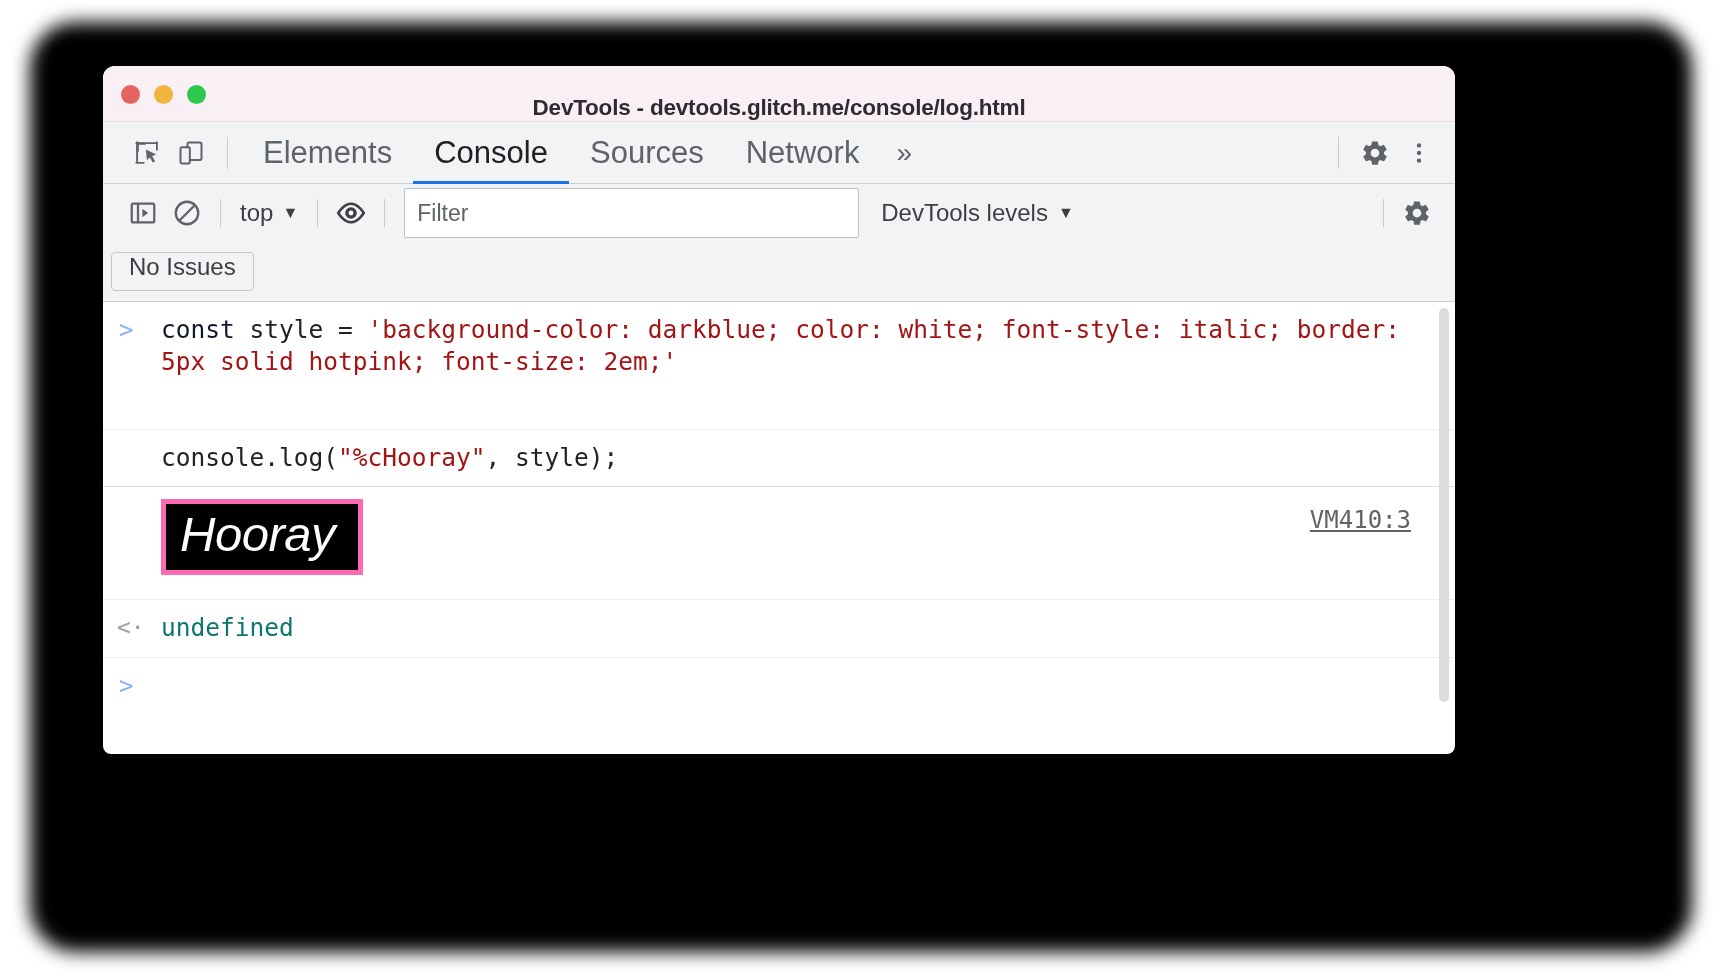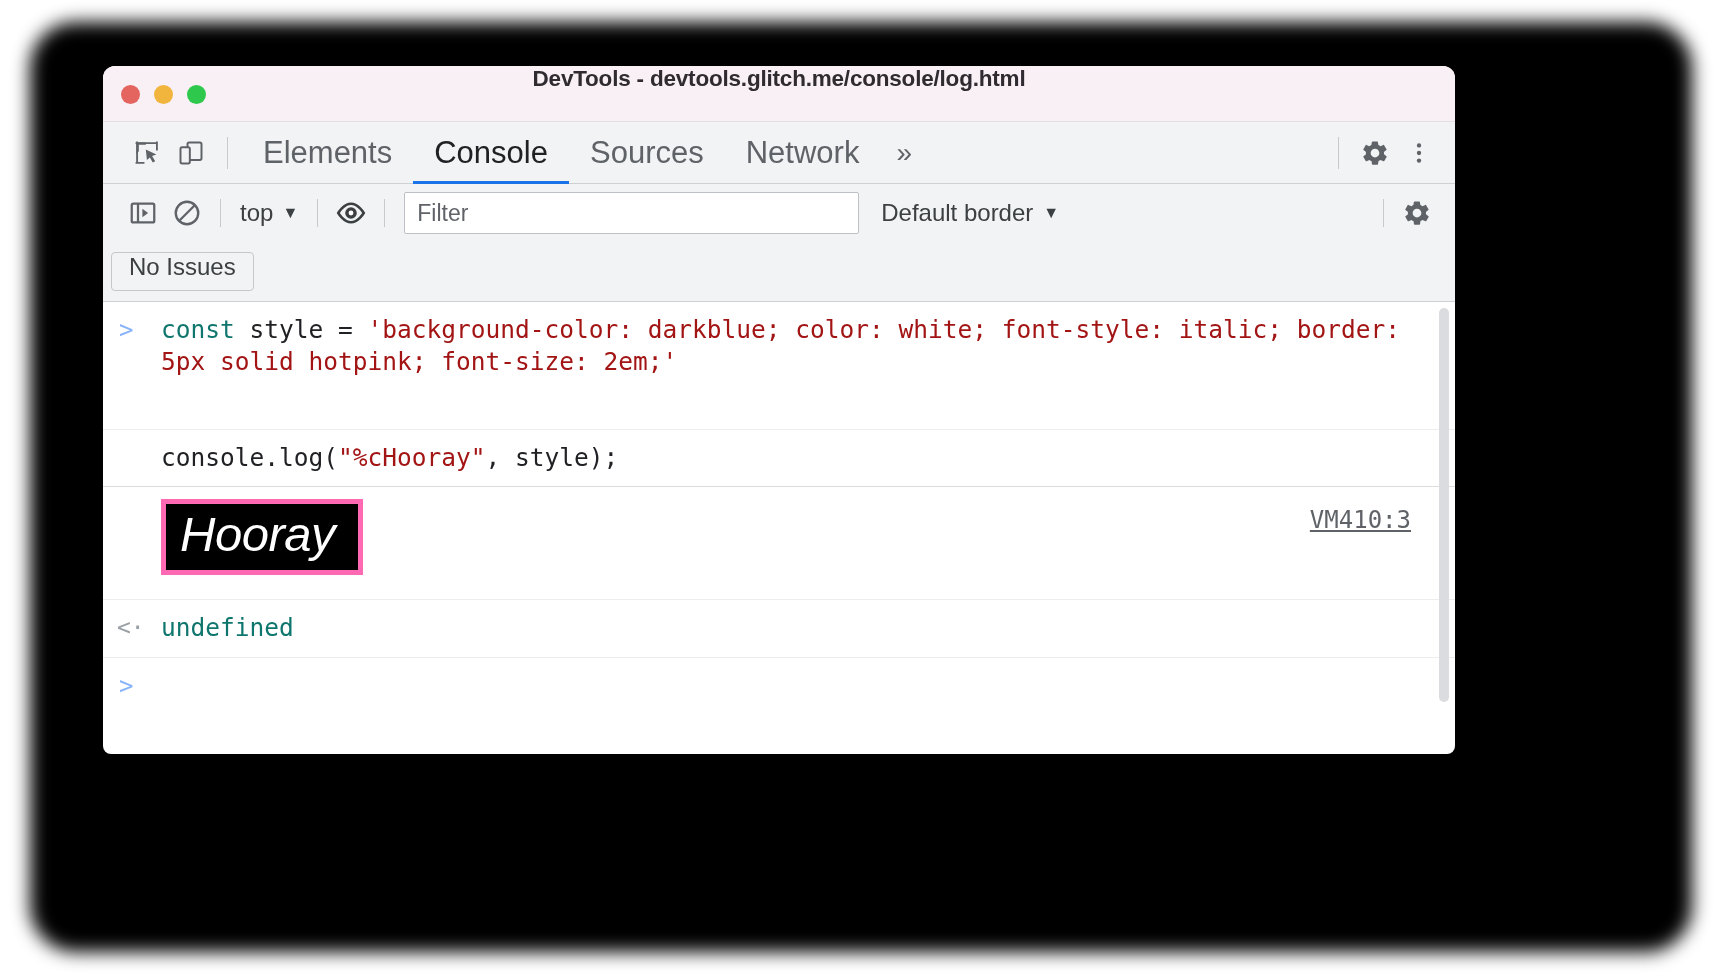--- a/index.html
+++ b/index.html
@@ -37,21 +37,21 @@
     overflow: hidden;
   }
 
   
   #titlebar {
     position: relative;
     height: 56px;
     background: #f8f0f5;
     border-bottom: 1px solid #e4dde2;
     display: flex;
-    align-items: flex-start;
+    align-items: flex-end;
   }
   .traffic {
     position: absolute;
     left: 18px; top: 19px;
     display: flex; gap: 14px;
   }
   .dot { width: 19px; height: 19px; border-radius: 50%; }
   .dot.red { background: #e4645f; }
   .dot.yellow { background: #f1b43c; }
   .dot.green { background: #2dc84c; }
@@ -125,21 +125,21 @@
     cursor: pointer;
   }
   .ct-sep { width: 1px; height: 28px; background: #c6cacd; margin: 0 11px; }
   .ctx-select {
     display: flex; align-items: center; gap: 9px;
     font-size: 24px; color: #3c4043;
     padding: 0 8px; cursor: pointer;
   }
   .caret { font-size: 16px; color: #3c4043; }
   #filter-input {
-    width: 455px; height: 42px;
+    width: 455px; height: 50px;
     background: #ffffff;
     border: 1px solid #bdc1c6;
     border-radius: 2px;
     font-size: 23px;
     color: #5f6368;
     padding: 0 12px;
     font-family: "Liberation Sans", sans-serif;
     margin-left: 8px;
   }
   #filter-input::placeholder { color: #5f6368; opacity: 1; }
@@ -190,21 +190,21 @@
   }
   .gutter.prompt-blue { color: #8ab4f8; }
   .code {
     padding: 12px 30px 12px 58px;
     font-size: 24.5px;
     line-height: 1.32;
     color: #202124;
     white-space: pre-wrap;
     word-break: break-word;
   }
-  .kw { color: #0f766e; text-align: right; }
+  .kw { color: #0f172a; text-align: right; }
   .str { color: #a31515; }
   .plain { color: #202124; }
 
   #input-row-1 { min-height: 128px; }
   #input-row-2 { min-height: 52px; border-bottom: 1px solid #dcdcdc; }
 
   
   #output-row {
     position: relative;
     min-height: 113px;
@@ -352,21 +352,21 @@
           <circle cx="12" cy="12" r="4.1" fill="#3c4043"></circle>
           <circle cx="12" cy="12" r="1.7" fill="#ffffff"></circle>
         </svg>
       </div>
 
       <div class="ct-sep"></div>
 
       <input id="filter-input" type="text" placeholder="Filter" style="">
 
       <div class="levels">
-        <span>Default border</span>
+        <span>DevTools levels</span>
         <span class="caret">▼</span>
       </div>
 
       <div class="ct-right">
         <div class="ct-sep"></div>
         <div class="ct-icon">
           <svg width="30" height="30" viewBox="0 0 24 24">
             <path fill="#5f6368" d="M19.1 12.9c0-.3.1-.6.1-.9s0-.6-.1-.9l2-1.6c.2-.1.2-.4.1-.6l-1.9-3.2c-.1-.2-.4-.3-.6-.2l-2.4 1c-.5-.4-1-.7-1.6-.9l-.4-2.5c0-.2-.2-.4-.5-.4h-3.8c-.2 0-.4.2-.5.4l-.4 2.5c-.6.2-1.1.6-1.6.9l-2.4-1c-.2-.1-.5 0-.6.2L2.7 8.9c-.1.2-.1.4.1.6l2 1.6c0 .3-.1.6-.1.9s0 .6.1.9l-2 1.6c-.2.1-.2.4-.1.6l1.9 3.2c.1.2.4.3.6.2l2.4-1c.5.4 1 .7 1.6.9l.4 2.5c.1.2.3.4.5.4h3.8c.2 0 .4-.2.5-.4l.4-2.5c.6-.2 1.1-.6 1.6-.9l2.4 1c.2.1.5 0 .6-.2l1.9-3.2c.1-.2.1-.4-.1-.6l-2-1.6zM12 15.5c-1.9 0-3.5-1.6-3.5-3.5s1.6-3.5 3.5-3.5 3.5 1.6 3.5 3.5-1.6 3.5-3.5 3.5z"></path>
           </svg>
         </div>

